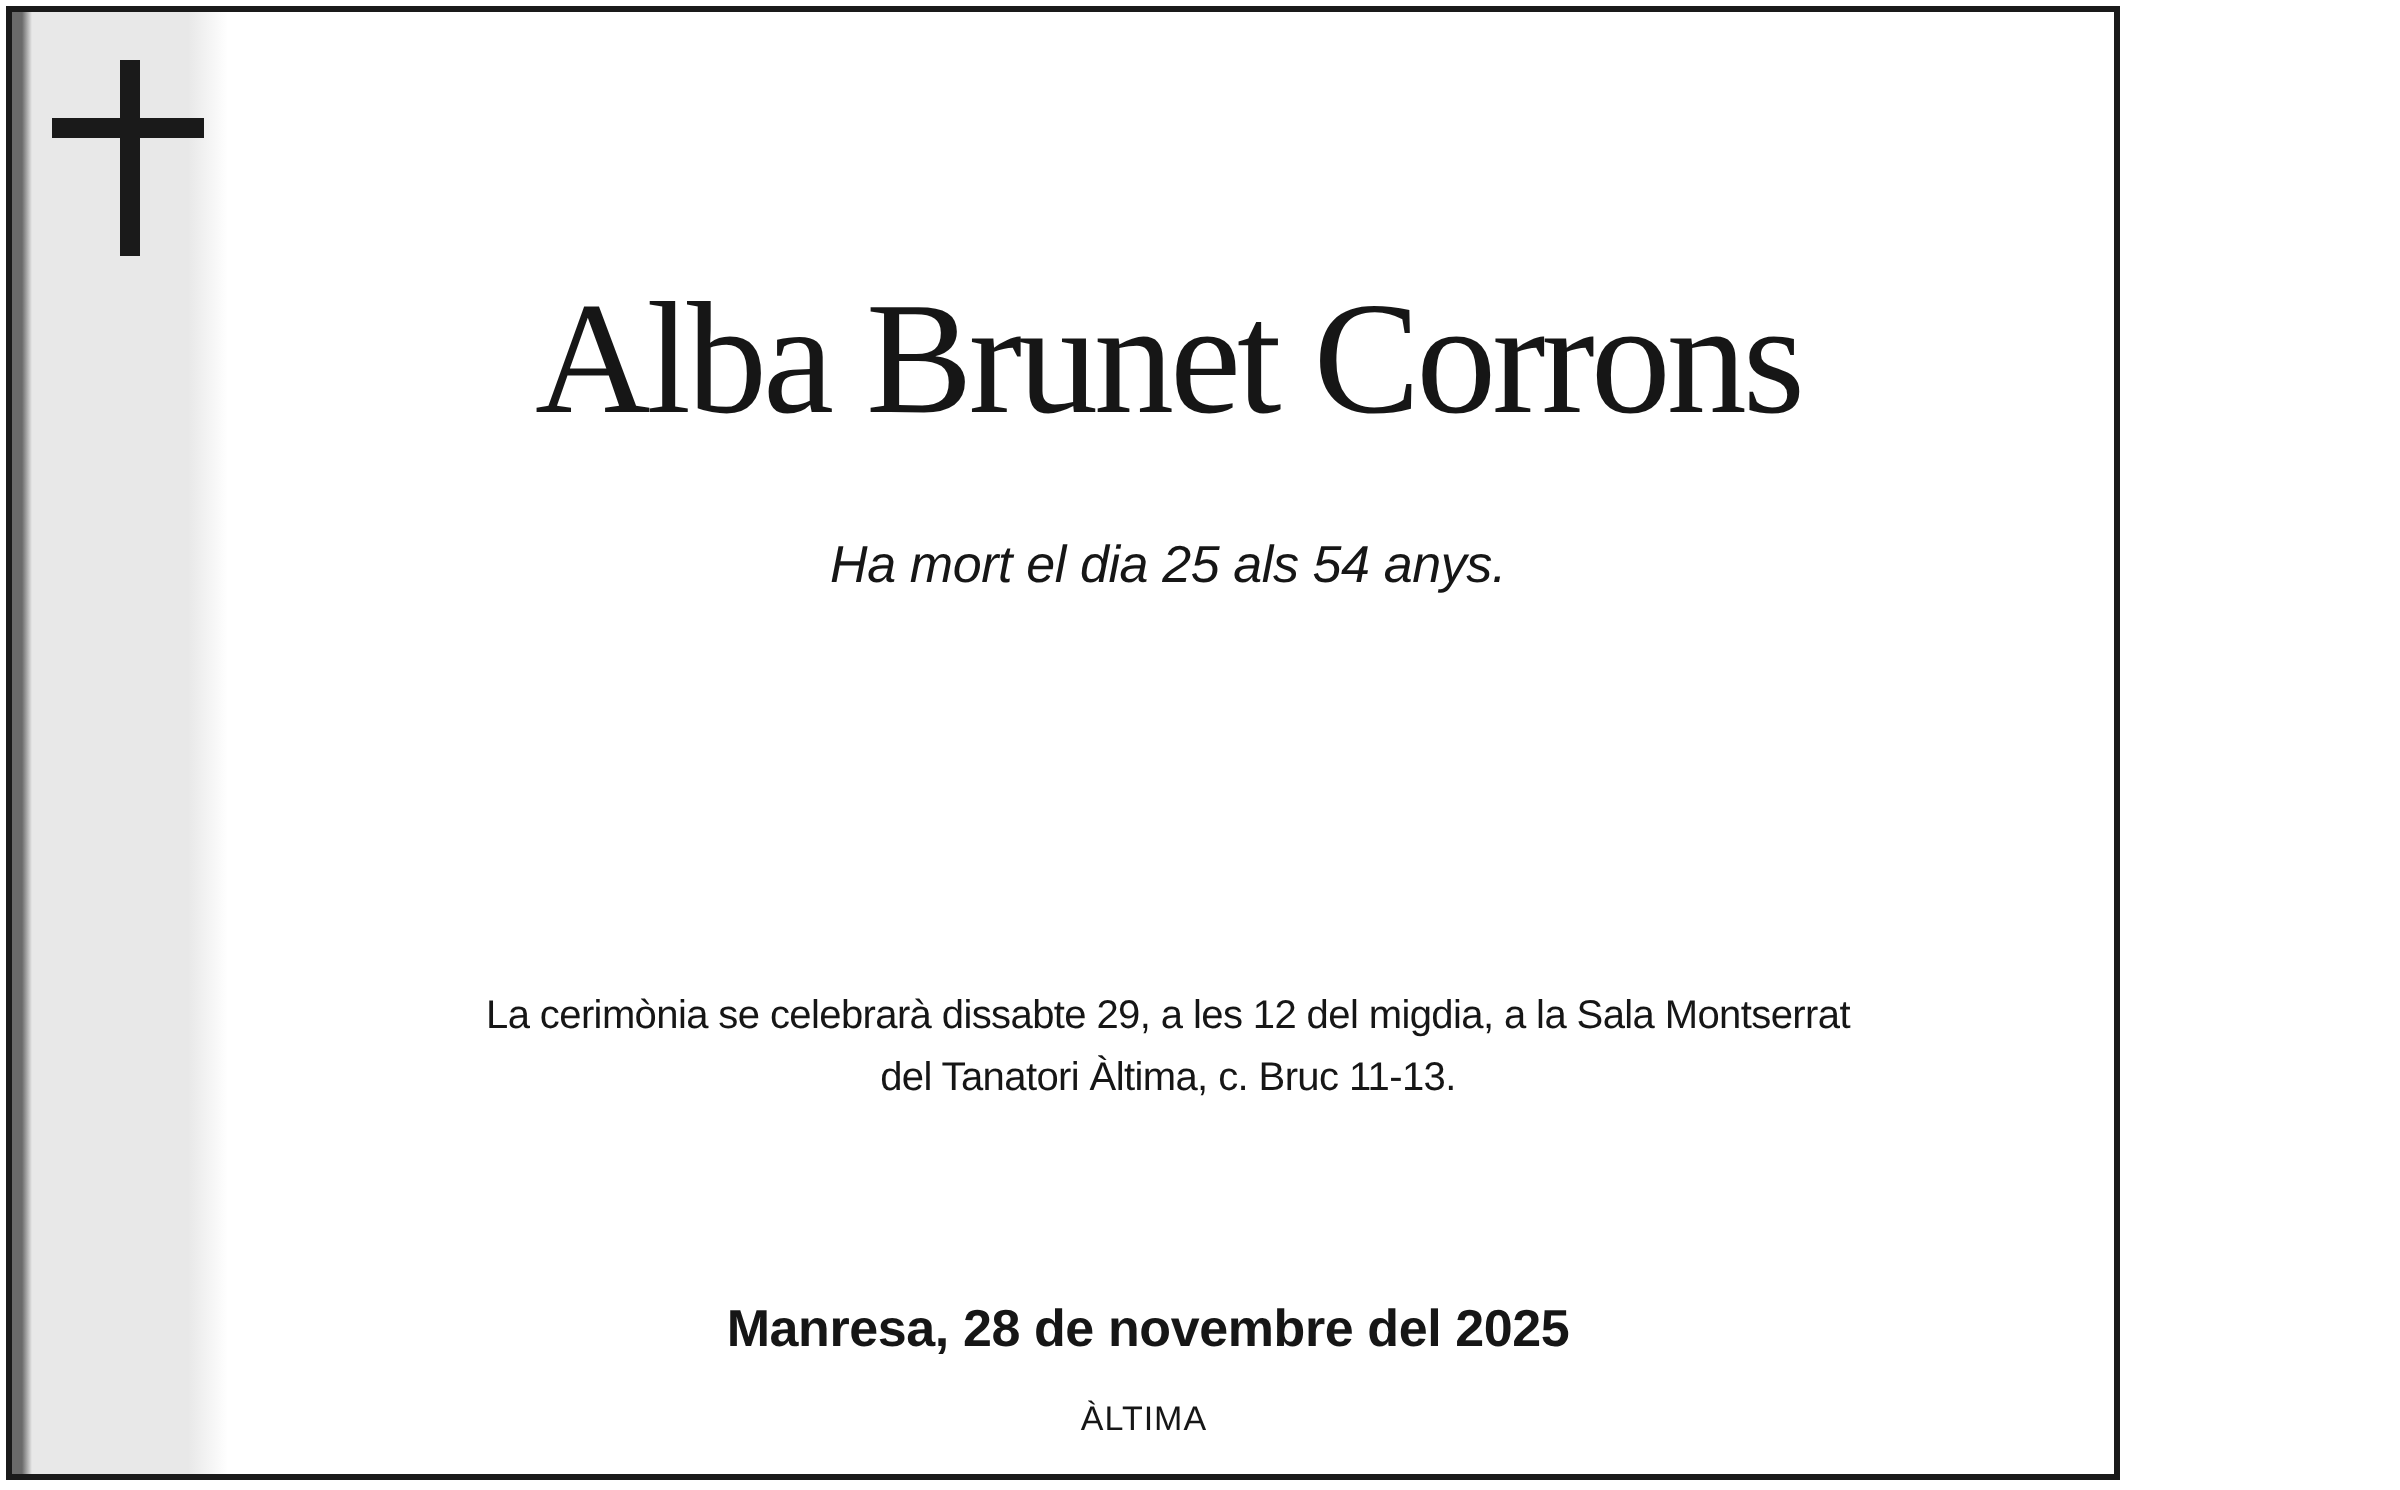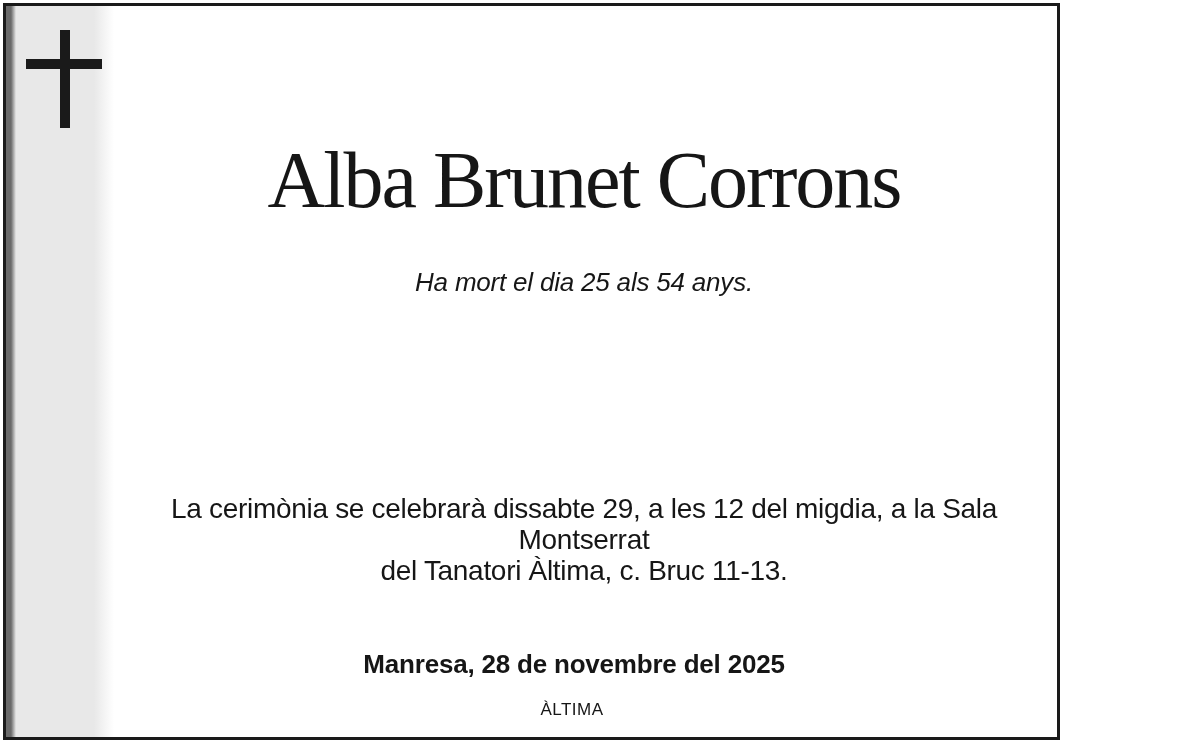--- a/index.html
+++ b/index.html
@@ -78,21 +78,21 @@
     letter-spacing:-0.2px;
   }
   .family{
     top:369px;
     font-size:24px;
     line-height:31px;
     letter-spacing:-0.3px;
   }
   .ceremony{
     top:493px;
-    font-size:28px;
+    font-size:20px;
     line-height:31px;
     letter-spacing:-0.3px;
   }
   .dateline{
     top:649px;
     font-size:26px;
     font-weight:bold;
     text-align:right;
     padding-right:20px;
     letter-spacing:-0.2px;

